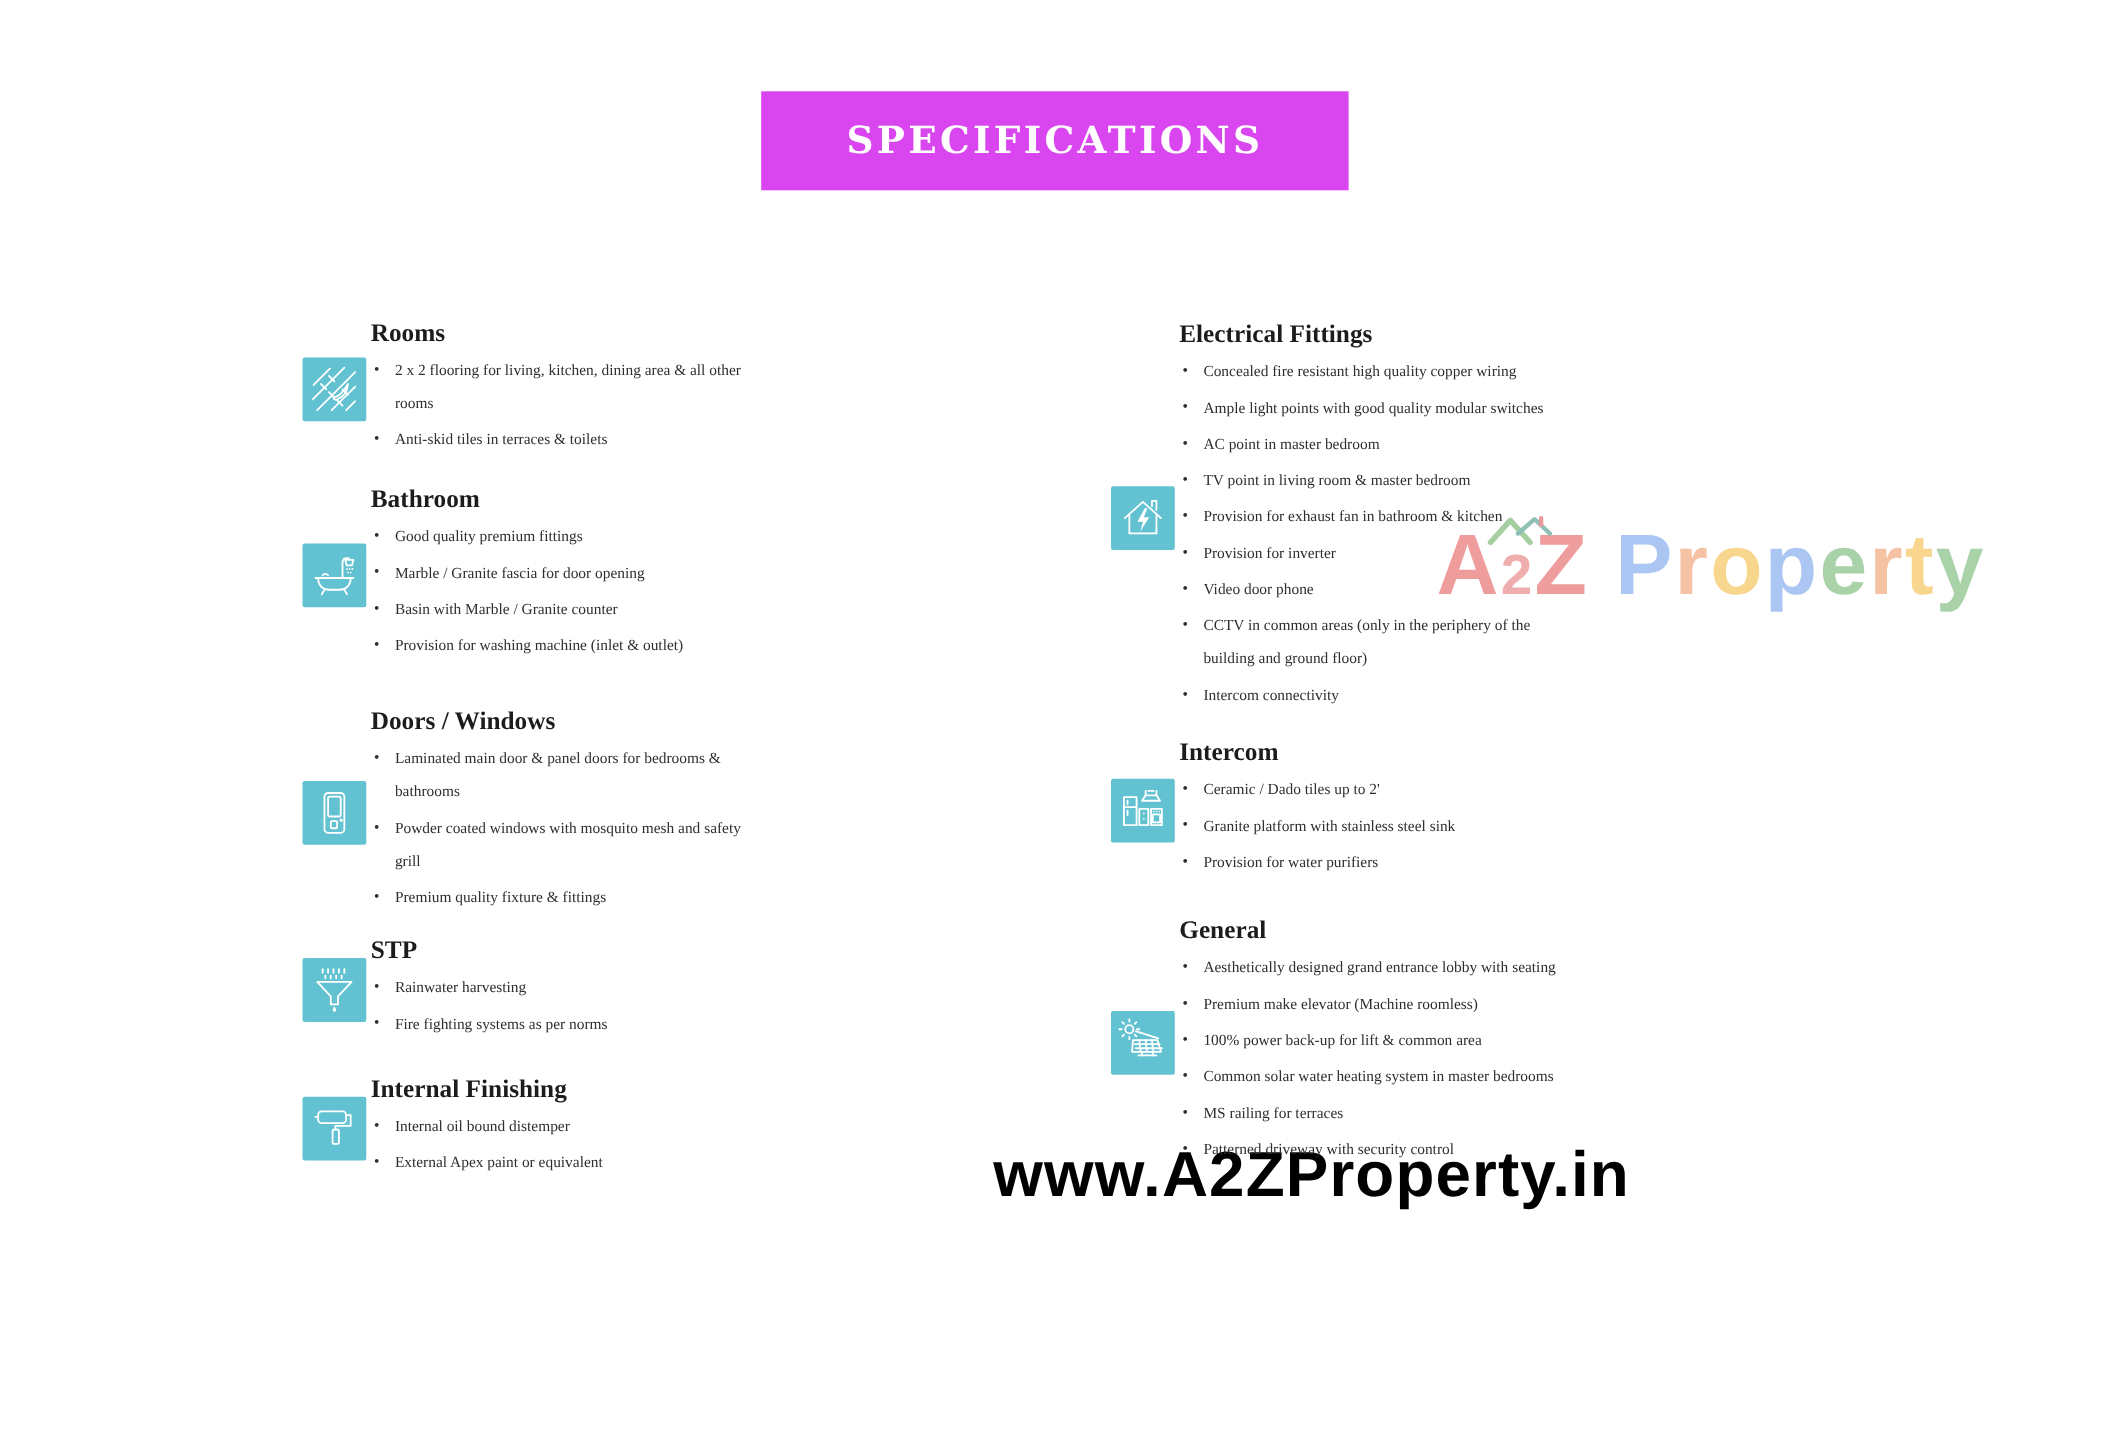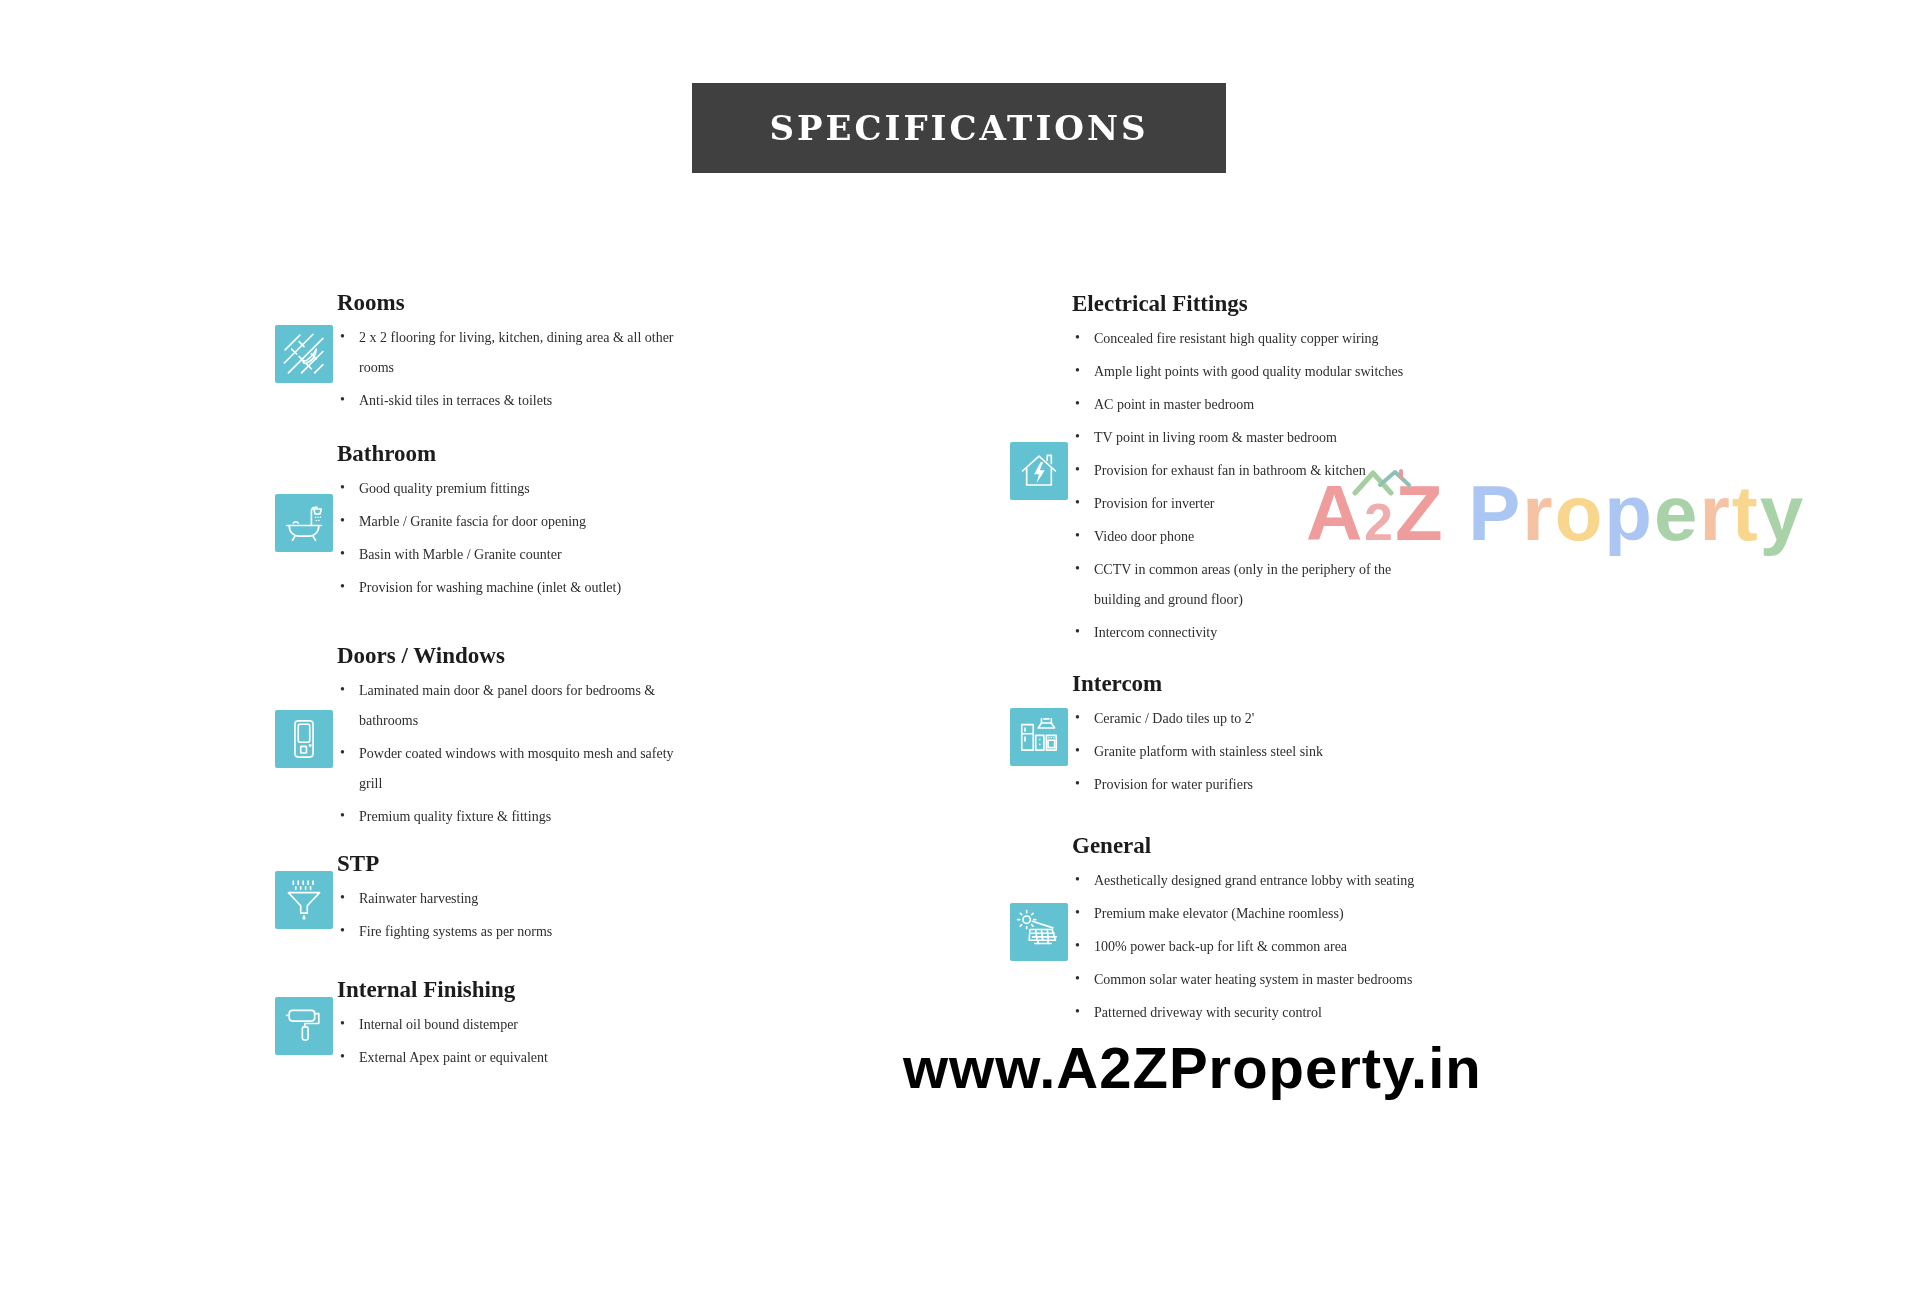--- a/index.html
+++ b/index.html
@@ -1,21 +1,21 @@
 <!DOCTYPE html>
 <html><head>
 <meta charset="utf-8">
 <style>
   html,body{margin:0;padding:0;}
   .page{position:relative;width:1920px;height:1299px;background:#ffffff;overflow:hidden;
         font-family:"DejaVu Serif",serif;}
 
   
   .header{position:absolute;left:692px;top:83px;width:534px;height:90px;
-          background:#404040;display:flex;align-items:center;justify-content:center;z-index:2;}
+          background:#d946ef;display:flex;align-items:center;justify-content:center;z-index:2;}
   .header-title{color:#ffffff;font-size:34px;font-weight:bold;letter-spacing:3px;}
 
   
   .col{position:absolute;top:0;height:100%;z-index:1;}
   .col-left{left:275px;width:770px;}
   .col-right{left:1010px;width:860px;}
 
   .section{position:absolute;display:flex;align-items:center;gap:4px;font-family:Liberation Serif, serif;}
   .icon-box{width:58px;height:58px;flex:0 0 58px;background:#63c2d1;border-radius:2px;
             display:flex;align-items:center;justify-content:center;}
@@ -280,19 +280,20 @@
             </g>
           </svg>
         </div>
       <div class="sec-body">
         <h3 class="sec-title">General</h3>
         <ul class="sec-list">
             <li class="sec-item">Aesthetically designed grand entrance lobby with seating</li>
             <li class="sec-item">Premium make elevator (Machine roomless)</li>
             <li class="sec-item">100% power back-up for lift &amp; common area</li>
             <li class="sec-item">Common solar water heating system in master bedrooms</li>
+            <li class="sec-item">MS railing for terraces</li>
             <li class="sec-item">Patterned driveway with security control</li>
           </ul>
       </div>
     </section>
   </div>
 
 </div>
 
 </body></html>

